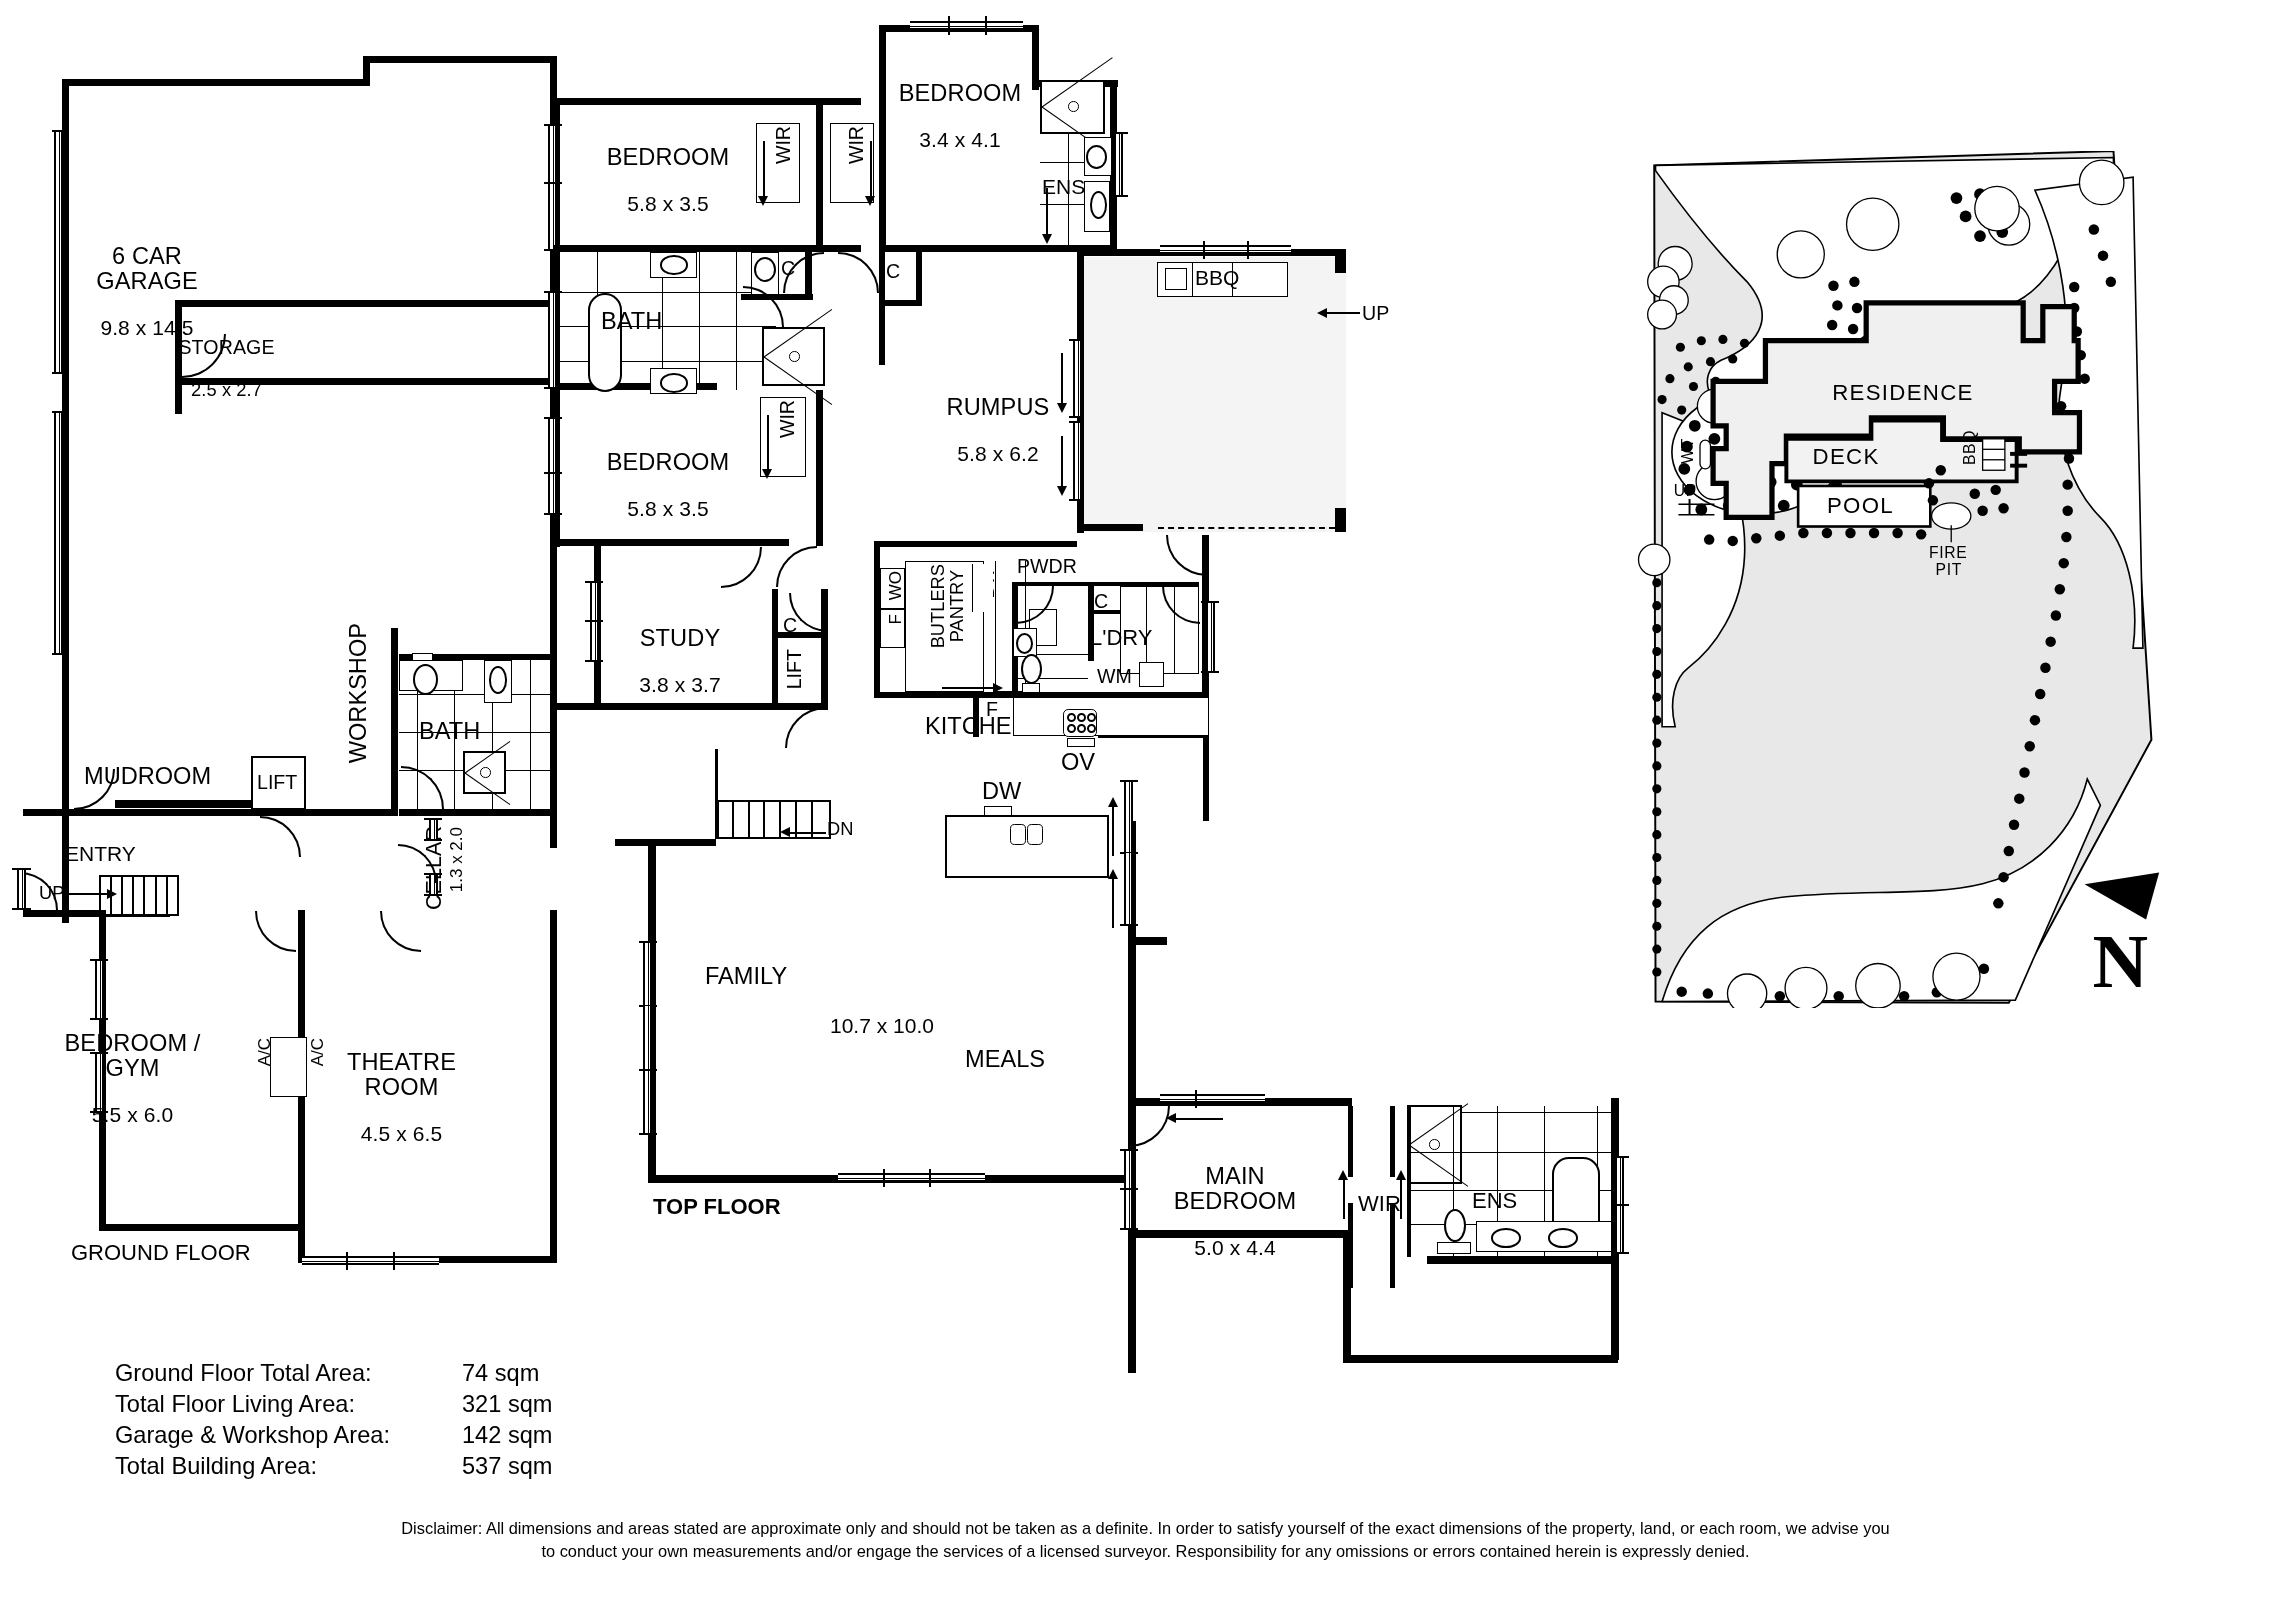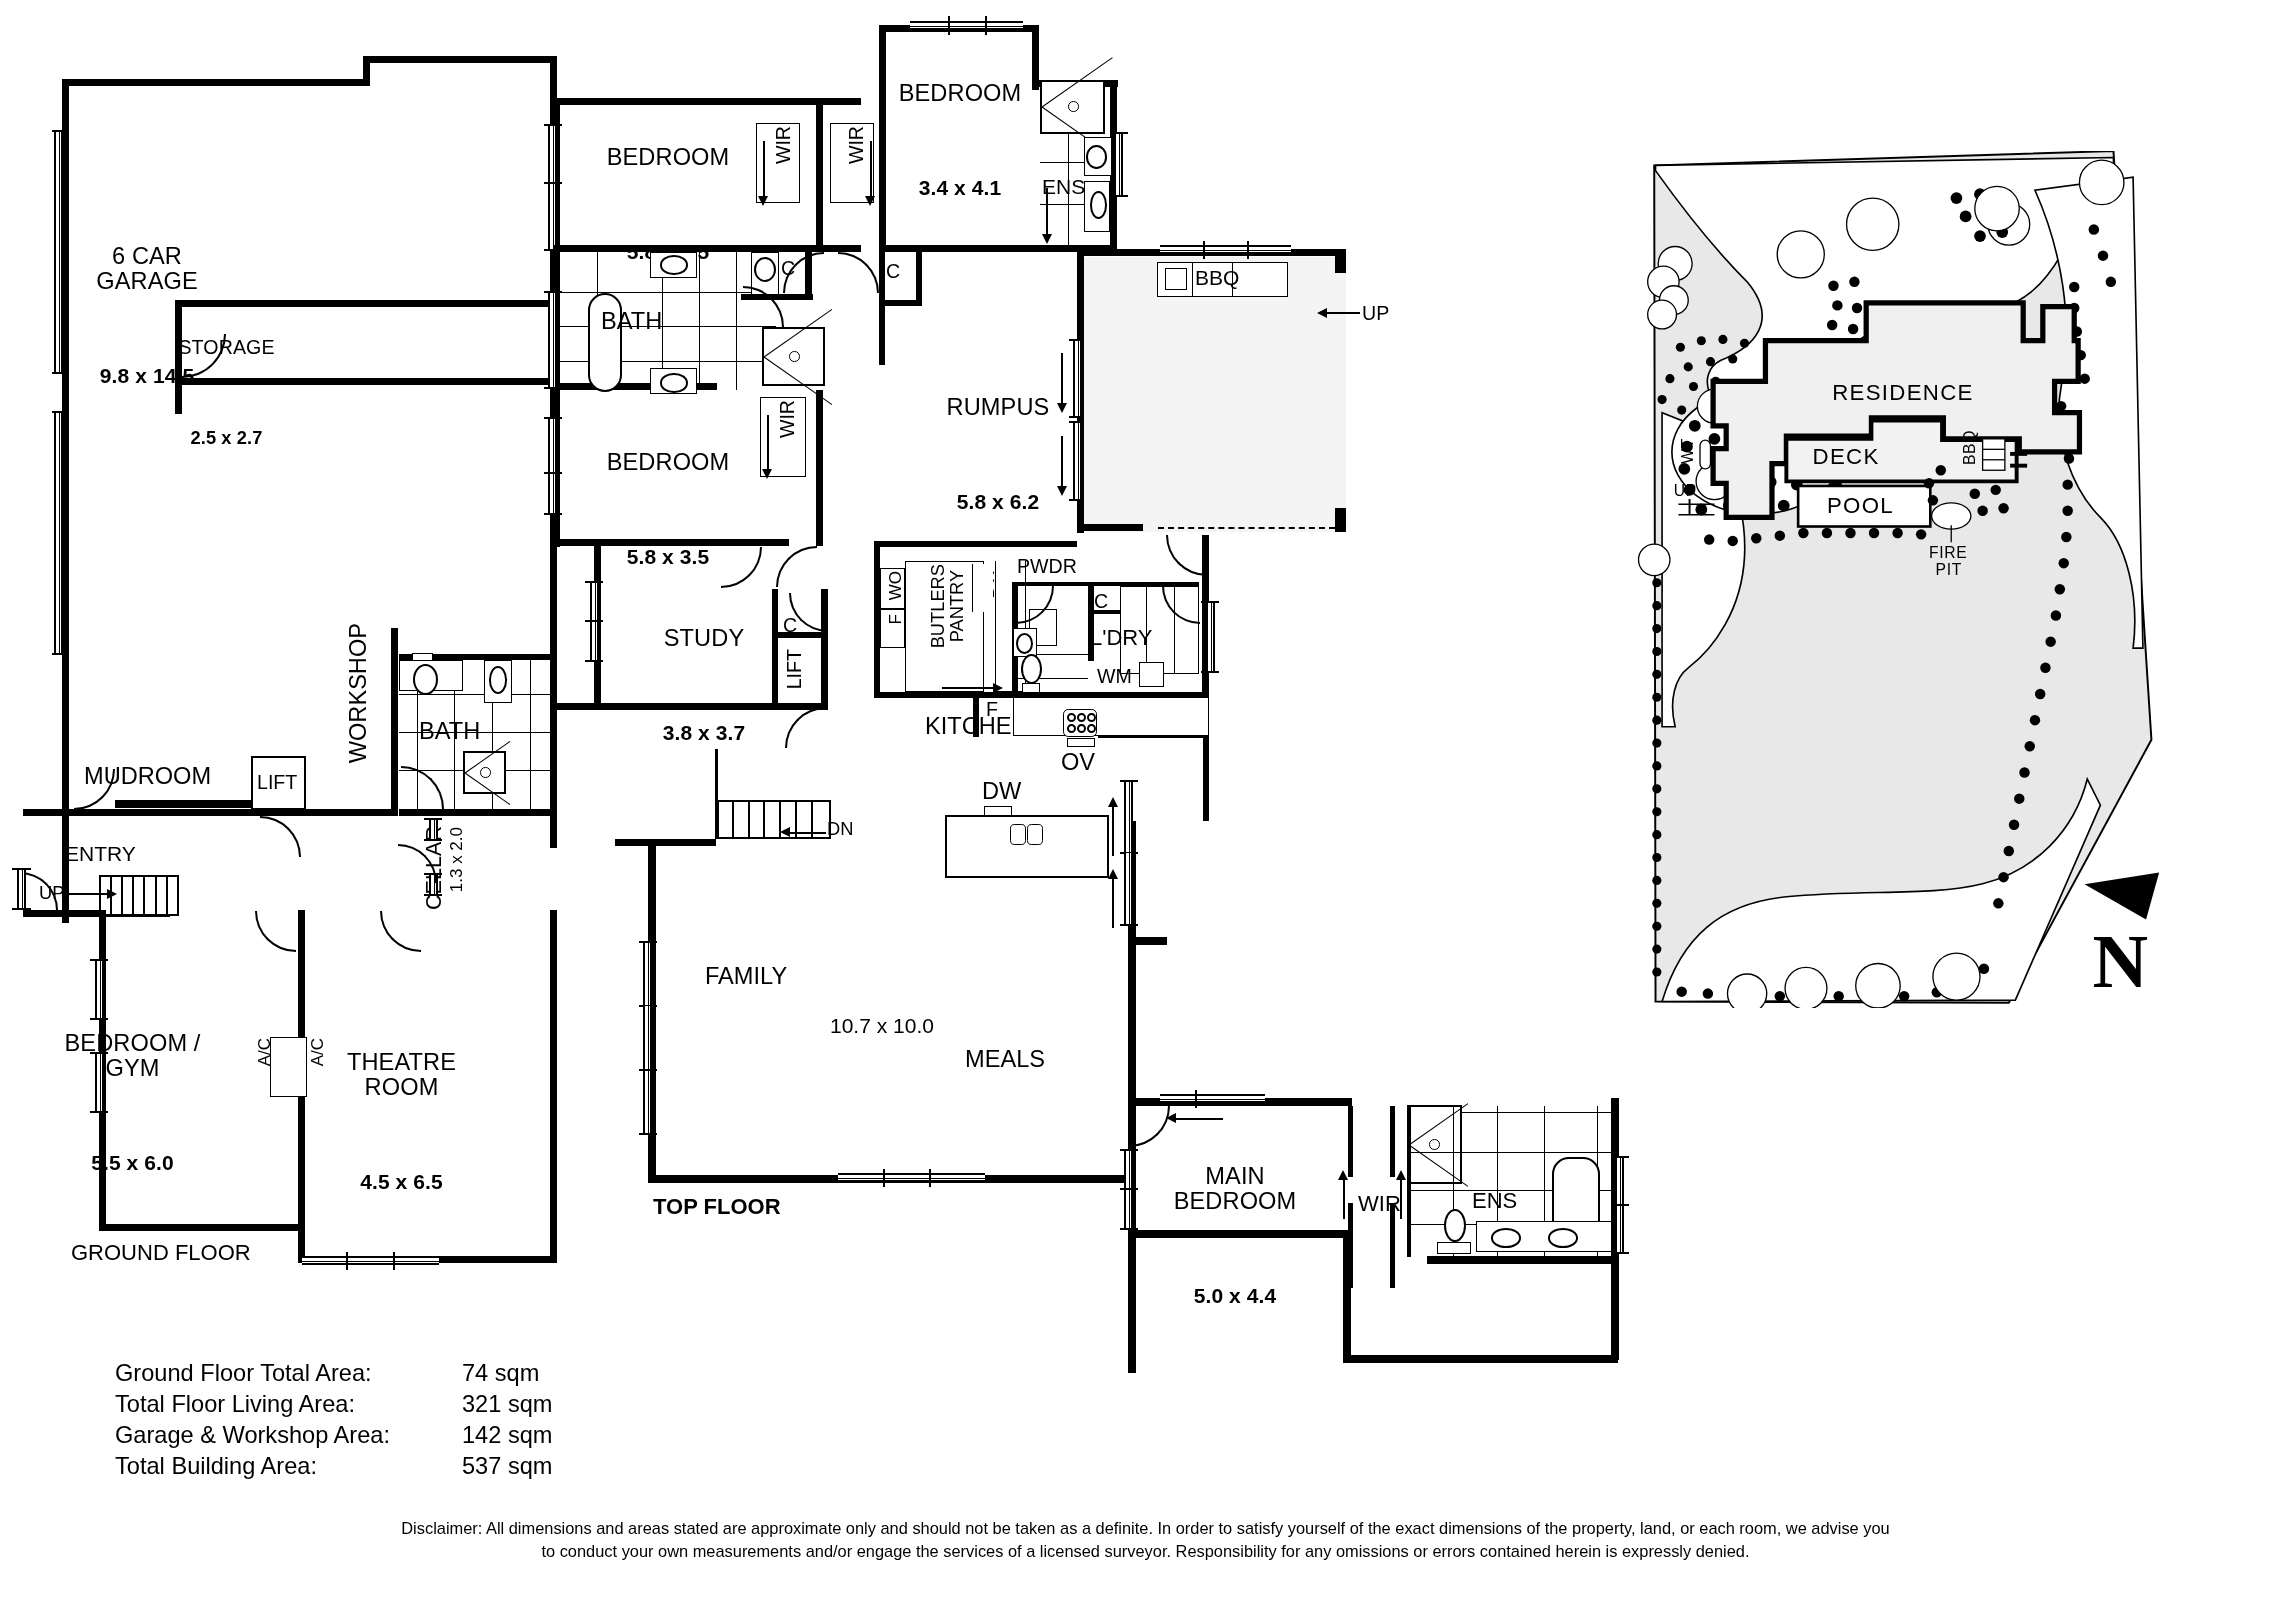--- a/index.html
+++ b/index.html
@@ -9,21 +9,21 @@
 
   #stage { position:absolute; left:0; top:0; width:2295px; height:1622px; }
 
   
   .wall      { position:absolute; background:#000; }
   .thin      { position:absolute; background:#000; }
   .room      { position:absolute; }
   .lbl       { position:absolute; text-align:center; line-height:1.08;
                white-space:pre; letter-spacing:0.1px; }
   .lbl .nm   { display:block; font-size:23.6px; font-weight:400; }
-  .lbl .dim  { display:block; font-size:21px; font-weight:700;margin-top:48px; }
+  .lbl .dim  { display:block; font-size:21px; font-weight:400; }
   .lbl-sm    { position:absolute; font-size:17.7px; white-space:nowrap; }
   .lbl-xs    { position:absolute; font-size:15.7px; white-space:nowrap; }
   .vert      { writing-mode:vertical-rl; transform:rotate(180deg); }
   .box       { position:absolute; border:2px solid #000; background:#fff; }
   .boxthin   { position:absolute; border:1.3px solid #000; background:#fff; }
   .fillgrey  { background:#f4f4f4; }
   .gridline  { position:absolute; background:#000; }
 
   
   .winH { position:absolute; height:9.2px; border-top:2px solid #000;
@@ -322,21 +322,21 @@
   <div class="arrowhead ah-down" style="left:762px;top:469px;"></div>
   <div class="swing sw-tl" style="left:776px;top:546px;width:41px;height:41px;"></div>
 
   <div class="wall" style="left:594px;top:539px;width:7.2px;height:170px;"></div>
   <div class="wall" style="left:553px;top:703px;width:275px;height:7.2px;"></div>
   <div class="wall" style="left:821px;top:589px;width:7.2px;height:121px;"></div>
   <div class="winV" style="left:590px;top:582px;height:79px;"></div>
   <div class="capH" style="left:585px;top:581px;width:18.3px;"></div>
   <div class="capH" style="left:585px;top:620px;width:18.3px;"></div>
   <div class="capH" style="left:585px;top:660px;width:18.3px;"></div>
-  <div class="lbl" style="left:609px;top:603px;width:190px;">
+  <div class="lbl" style="left:585px;top:603px;width:190px;">
     <span class="nm">STUDY</span>
     <span class="dim">3.8 x 3.7</span>
   </div>
   <div class="swing sw-br" style="left:721px;top:547px;width:41px;height:41px;"></div>
   <div class="lbl-xs" style="left:783px;top:614px;font-size:19.6px;">C</div>
   <div class="wall" style="left:772px;top:589px;width:5.9px;height:47px;"></div>
   <div class="wall" style="left:772px;top:632px;width:56px;height:5.9px;"></div>
   <div class="swing sw-bl" style="left:789px;top:593px;width:39px;height:39px;"></div>
   <div class="wall" style="left:772px;top:638px;width:5.9px;height:72px;"></div>
   <div class="lbl-sm vert" style="left:783px;top:649px;font-size:19.6px;">LIFT</div>

